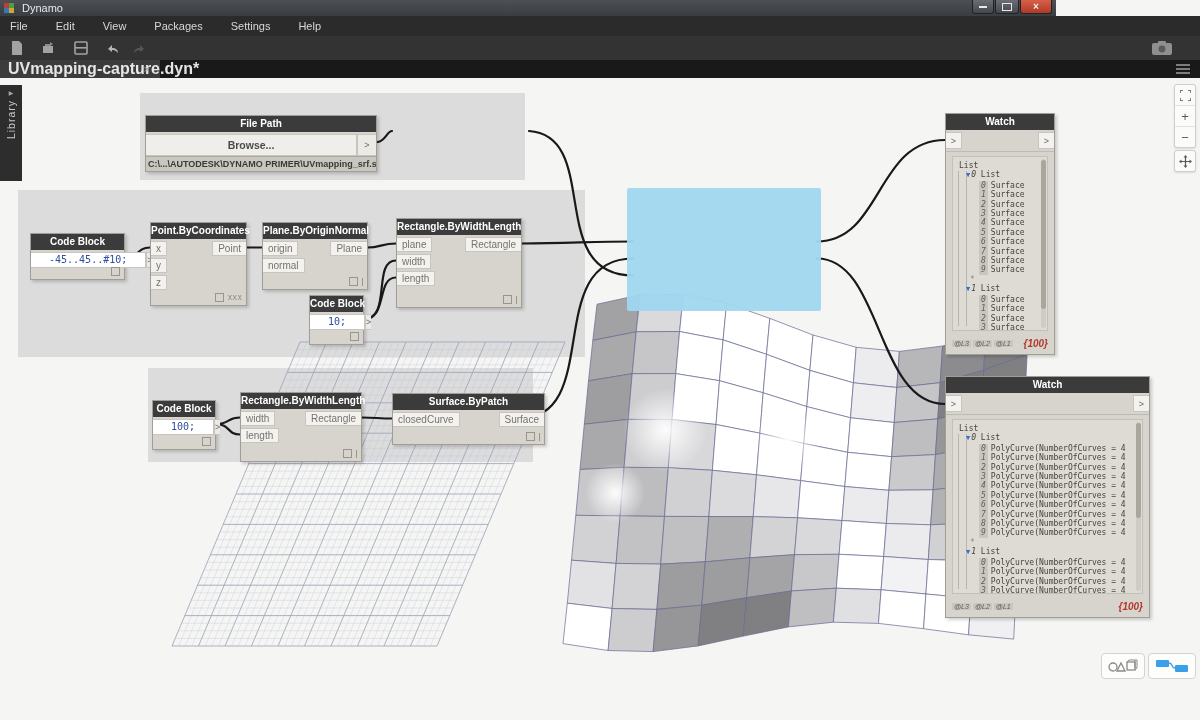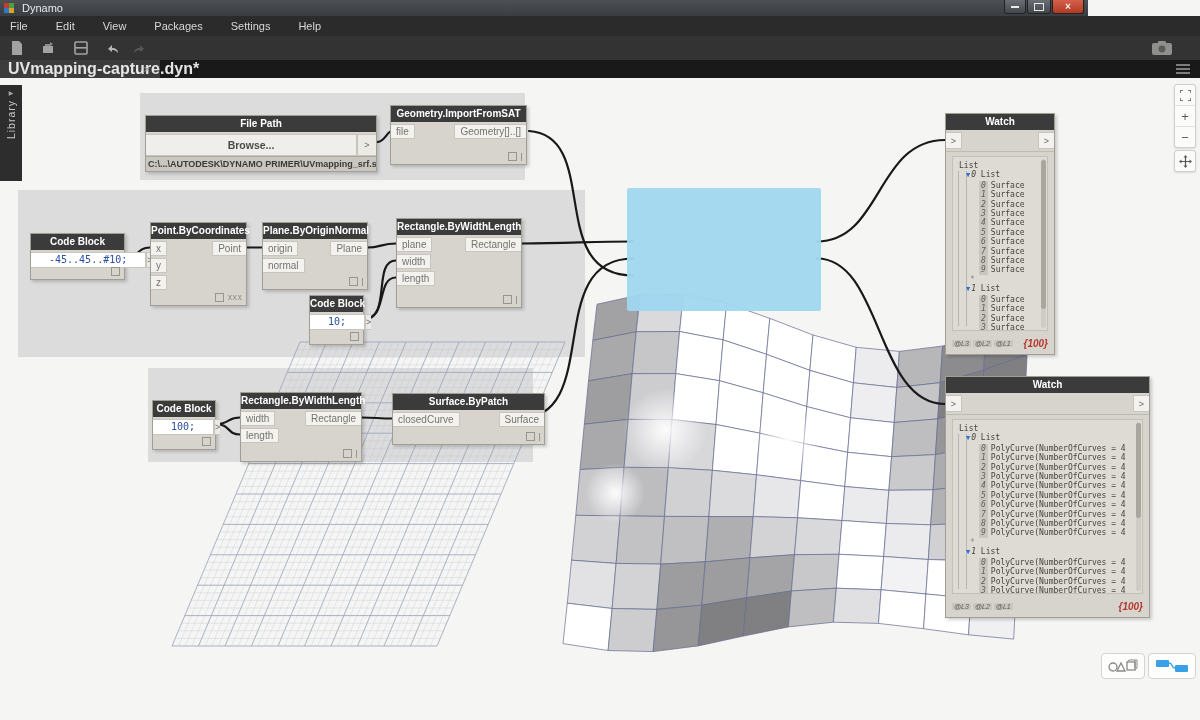--- a/index.html
+++ b/index.html
@@ -1,19 +1,19 @@
 <!DOCTYPE html>
 <html><head>
 <meta charset="utf-8">
 <style>
   html,body{margin:0;padding:0;}
   body{width:1200px;height:720px;overflow:hidden;font-family:"Liberation Sans",sans-serif;background:#f5f5f3;}
   #app{position:relative;width:1200px;height:720px;}
   
-  .titlebar{position:absolute;left:0;top:0;width:1056px;height:16px;background:linear-gradient(#4c4f54,#3a3d41);border-bottom:1px solid #26282b;padding-left:32px;}
+  .titlebar{position:absolute;left:0;top:0;width:1056px;height:16px;background:linear-gradient(#4c4f54,#3a3d41);border-bottom:1px solid #26282b;}
   .applogo{position:absolute;left:4px;top:3px;width:10px;height:10px;display:grid;grid-template-columns:5px 5px;grid-template-rows:5px 5px;}
   .applogo i{display:block;}
   .apptitle{position:absolute;left:22px;top:2px;font-size:11px;color:#e8e8e8;}
   .winbtns{position:absolute;right:4px;top:0;display:flex;gap:1px;}
   .wb{height:13px;border:1px solid #222;border-top:none;border-radius:0 0 3px 3px;background:linear-gradient(#6a6d73,#45484d);display:flex;align-items:center;justify-content:center;color:#eee;font-size:9px;}
   .wb.min{width:20px;} .wb.max{width:22px;} .wb.close{width:30px;background:linear-gradient(#d8604a,#b03a24);font-size:10px;font-weight:bold;}
   .mingl{width:8px;height:2px;background:#e8e8e8;}
   .maxgl{width:8px;height:6px;border:1px solid #e8e8e8;background:transparent;}
   .menubar{position:absolute;left:0;top:16px;width:1200px;height:20px;background:#2b2b2b;display:flex;align-items:center;}
   .menubar span{color:#d8d8d8;font-size:11px;padding:0 14px;}
@@ -365,31 +365,20 @@
 
     <div class="node" style="left:145px;top:37px;width:232px;height:57px">
       <div class="nhead">File Path</div>
       <div class="browserow">
         <div class="browselabel">Browse...</div>
         <div class="fpport">&gt;</div>
       </div>
       <div class="pathbar">C:\...\AUTODESK\DYNAMO PRIMER\UVmapping_srf.sat</div>
     </div>
 
-    <div class="node" style="left:390px;top:27px;width:137px;height:60px">
-      <div class="nhead">Geometry.ImportFromSAT</div>
-      <div class="prow">
-        <span class="chip in">file</span>
-        <span class="chip out">Geometry[]..[]</span>
-      </div>
-      <div class="nf">
-          <span class="pvbox"></span>
-          <span class="grip"></span>
-        </div>
-    </div>
 
     <div class="node" style="left:30px;top:155px;width:95px;height:47px">
       <div class="nhead">Code Block</div>
       <div class="coderow">
         <span class="codetext">-45..45..#10;</span>
         <span class="cbport">&gt;</span>
       </div>
       <div class="nf">
           <span class="pvbox"></span>
         </div>

